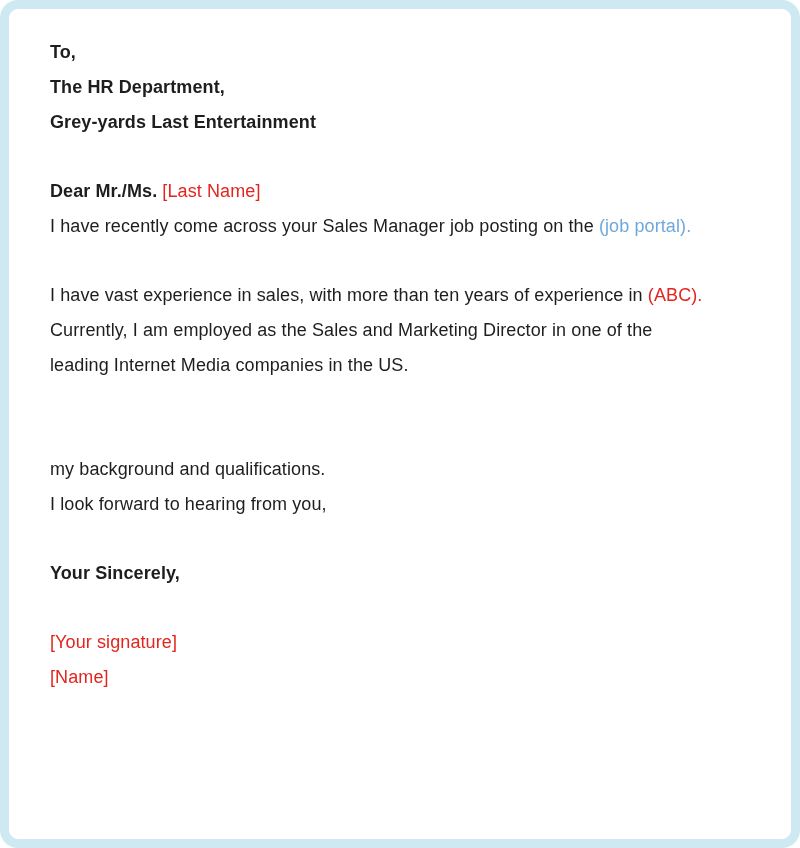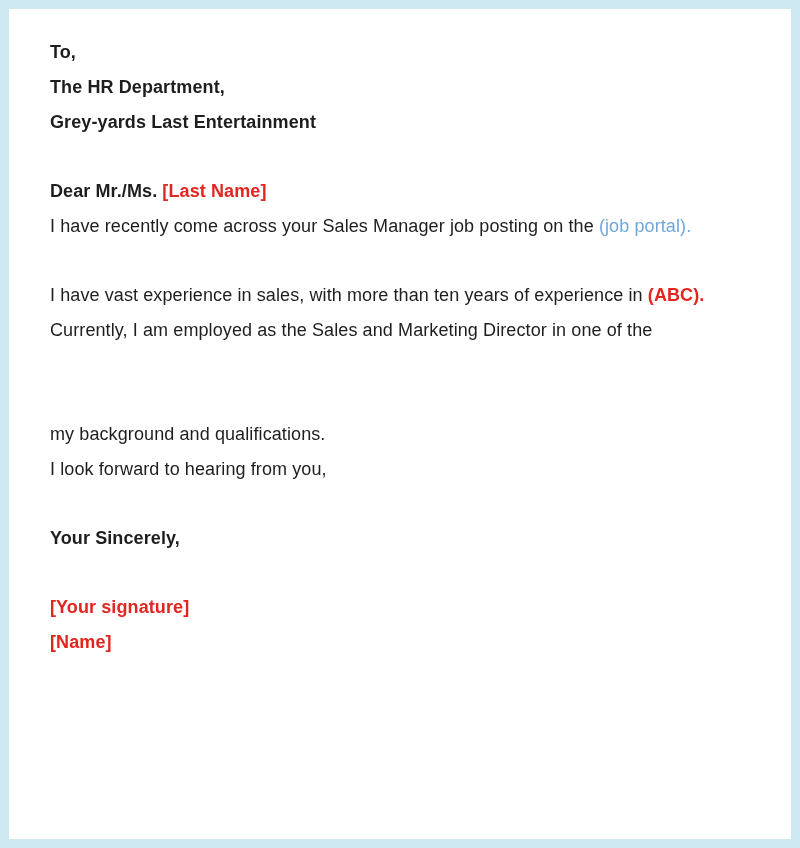--- a/index.html
+++ b/index.html
@@ -1,15 +1,15 @@
 <!DOCTYPE html>
 <html style="--page-border: #cfe9f2; --text-color: #1e1e1e; --red: #e2251e; --blue: #6fa8dc;"><head>
 <meta charset="utf-8">
 <style>
-  * { margin: 0; padding: 0; box-sizing: border-box; }
+  * { margin: 0; padding: 0; box-sizing: border-box; border-radius: 18px; }
   html { background: #ffffff; }
   body {
     width: 800px;
     height: 848px;
     background: #ffffff;
     border: 9px solid var(--page-border, #cfe9f2);
     font-family: "Liberation Sans", sans-serif;
     color: var(--text-color, #1e1e1e);
     overflow: hidden;
   }
@@ -18,21 +18,21 @@
     width: 100%;
     height: 100%;
   }
   .para {
     font-size: 18px;
     line-height: 35px;
     margin-bottom: 34px;
     letter-spacing: 0.1px;
   }
   .bold { font-weight: 700; }
-  .red  { color: var(--red, #e2251e); font-weight: 700; text-align: right; }
+  .red  { color: var(--red, #e2251e); font-weight: 400; text-align: right; }
   .blue { color: var(--blue, #6fa8dc); font-weight: 400; }
 </style>
 </head>
 <body>
 
 <main class="page">
 
   <p class="para bold">
     <span>To,</span><br>
     <span>The HR Department,</span><br>
@@ -43,20 +43,21 @@
     <span class="bold">Dear Mr./Ms.</span>
     <span class="red">[Last Name]</span><br>
     <span>I have recently come across your Sales Manager job posting on the</span>
     <span class="blue">(job portal).</span><br>
   </p>
 
   <p class="para">
     <span>I have vast experience in sales, with more than ten years of experience in</span>
     <span class="red">(ABC).</span><br>
     <span>Currently, I am employed as the Sales and Marketing Director in one of the</span><br>
+    <span>leading Internet Media companies in the US.</span>
   </p>
 
   <p class="para">
     <br>
     <span>my background and qualifications.</span><br>
     <span>I look forward to hearing from you,</span>
   </p>
 
 
   <p class="para bold">

